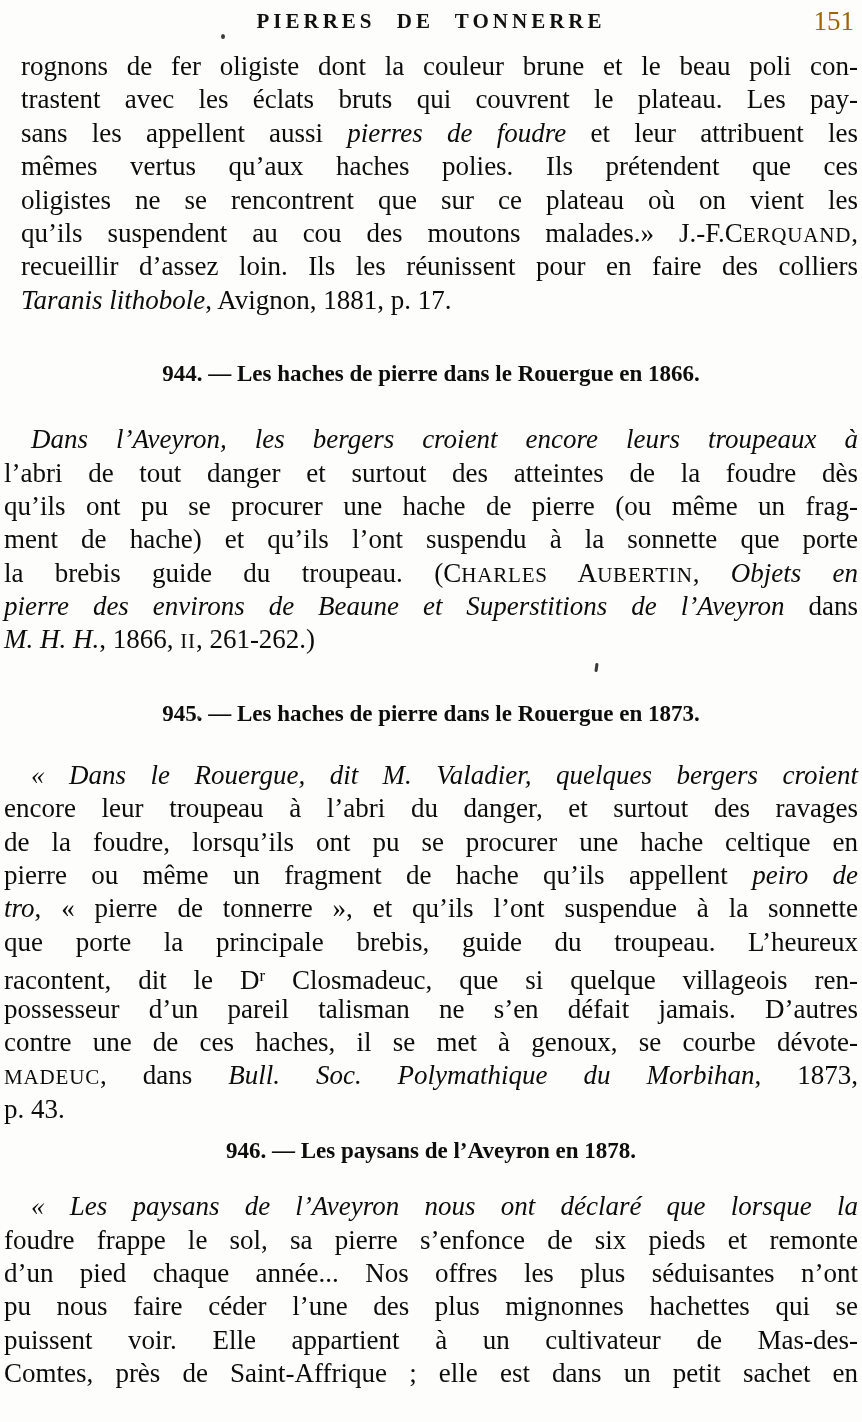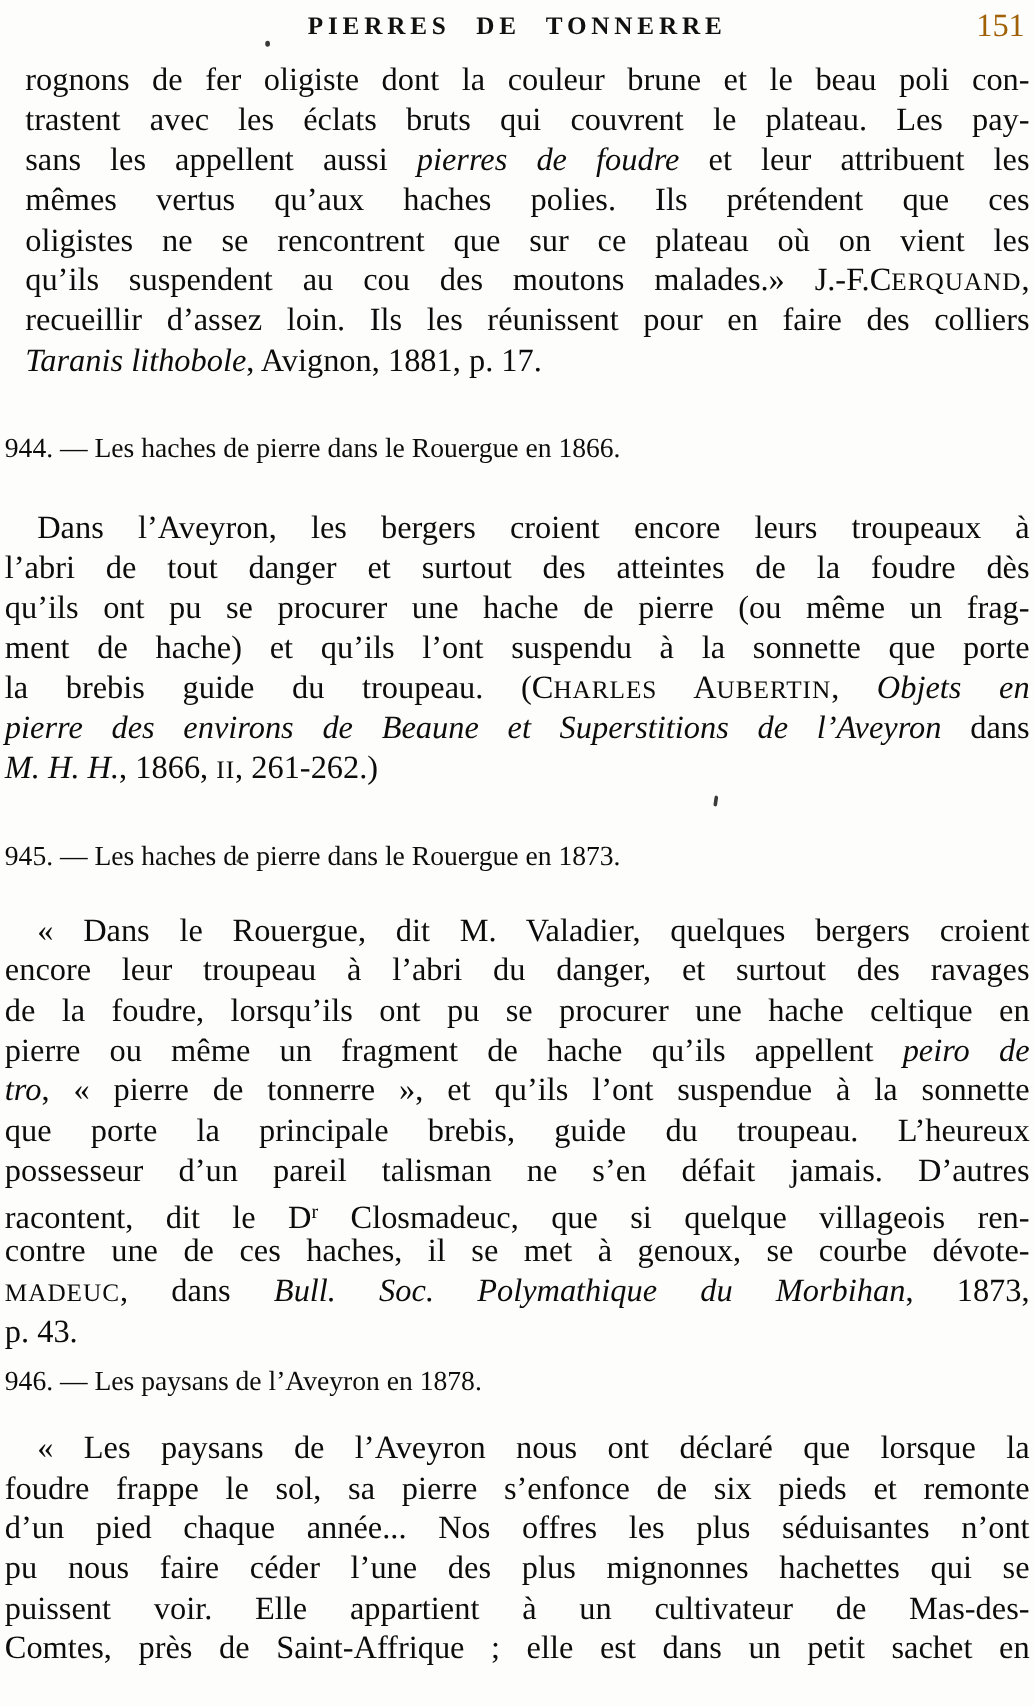--- a/index.html
+++ b/index.html
@@ -50,24 +50,25 @@
     text-align-last: justify;
     white-space: nowrap;
     height: 33.4px;
     overflow: visible;
   }
   .line.last {
     text-align-last: left;
   }
   .line.first {
     padding-left: 27px;
+    font-style: italic;
   }
   .heading {
-    text-align: left;
-    font-weight: normal;
+    text-align: center;
+    font-weight: bold;
     font-size: 23px;
     line-height: 34px;
     color: #0d0d0d;
   }
   
   .i  { font-style: italic; }
   .sc { font-size: 0.78em; letter-spacing: 0.8px; }
   .sup { font-size: 0.62em; vertical-align: 0.5em; }
   
   .b0 { margin-top: 12px; margin-left: 17px; }
@@ -113,22 +114,22 @@
         <div class="line last"><span class="i">M. H. H.</span><span>, 1866, </span><span class="sc">II</span><span>, 261-262.)</span></div>
       </div>
       <div class="heading b3">945. — Les haches de pierre dans le Rouergue en 1873.</div>
       <div class="para b4">
         <div class="line first"><span>« Dans le Rouergue, dit M. Valadier, quelques bergers croient</span></div>
         <div class="line"><span>encore leur troupeau à l’abri du danger, et surtout des ravages</span></div>
         <div class="line"><span>de la foudre, lorsqu’ils ont pu se procurer une hache celtique en</span></div>
         <div class="line"><span>pierre ou même un fragment de hache qu’ils appellent </span><span class="i">peiro de</span></div>
         <div class="line"><span class="i">tro</span><span>, « pierre de tonnerre », et qu’ils l’ont suspendue à la sonnette</span></div>
         <div class="line"><span>que porte la principale brebis, guide du troupeau. L’heureux</span></div>
+        <div class="line"><span>racontent, dit le D</span><span class="sup">r</span><span> Closmadeuc, que si quelque villageois ren-</span></div>
         <div class="line"><span>possesseur d’un pareil talisman ne s’en défait jamais. D’autres</span></div>
-        <div class="line"><span>racontent, dit le D</span><span class="sup">r</span><span> Closmadeuc, que si quelque villageois ren-</span></div>
         <div class="line"><span>contre une de ces haches, il se met à genoux, se courbe dévote-</span></div>
         <div class="line"><span class="sc">MADEUC</span><span>, dans </span><span class="i">Bull. Soc. Polymathique du Morbihan</span><span>, 1873,</span></div>
         <div class="line last"><span>p. 43.</span></div>
       </div>
       <div class="heading b5">946. — Les paysans de l’Aveyron en 1878.</div>
       <div class="para b6">
         <div class="line first"><span>« Les paysans de l’Aveyron nous ont déclaré que lorsque la</span></div>
         <div class="line"><span>foudre frappe le sol, sa pierre s’enfonce de six pieds et remonte</span></div>
         <div class="line"><span>d’un pied chaque année... Nos offres les plus séduisantes n’ont</span></div>
         <div class="line"><span>pu nous faire céder l’une des plus mignonnes hachettes qui se</span></div>

